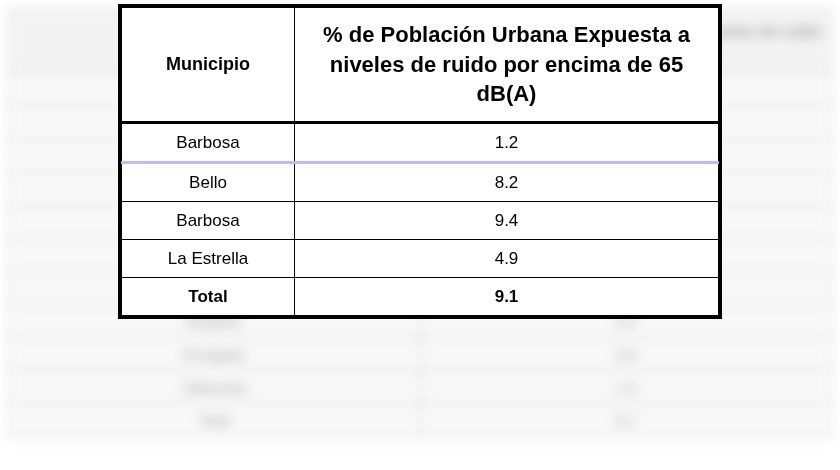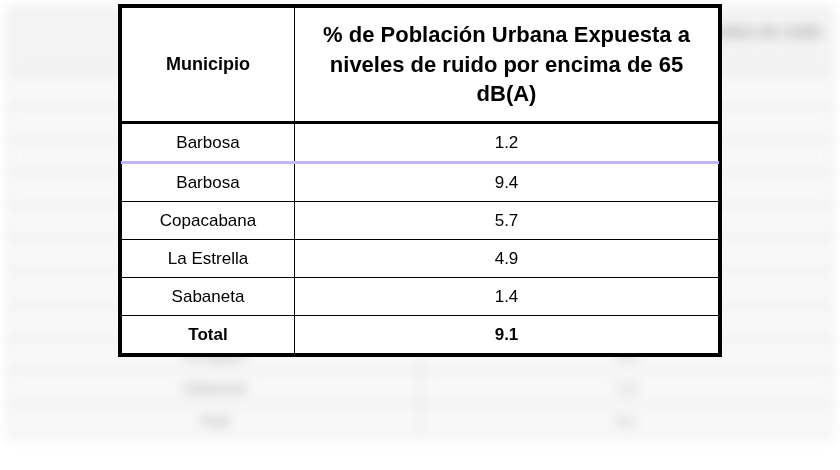--- a/index.html
+++ b/index.html
@@ -173,34 +173,30 @@
             <span>niveles de ruido por encima de 65 dB(A)</span>
           </th>
         </tr>
       </thead>
       <tbody>
         <tr class="row-sep">
           <td class="col-muni">Barbosa</td>
           <td>1.2</td>
         </tr>
         <tr>
+          <td class="col-muni">Bello</td>
+          <td>8.2</td>
+        </tr>
+        <tr>
           <td class="col-muni">Barbosa</td>
           <td>9.4</td>
         </tr>
         <tr>
-          <td class="col-muni">Copacabana</td>
-          <td>5.7</td>
-        </tr>
-        <tr>
           <td class="col-muni">La Estrella</td>
           <td>4.9</td>
-        </tr>
-        <tr>
-          <td class="col-muni">Sabaneta</td>
-          <td>1.4</td>
         </tr>
         <tr class="total-row">
           <td class="col-muni">Total</td>
           <td>9.1</td>
         </tr>
 
       </tbody>
     </table>
   </div>
 

